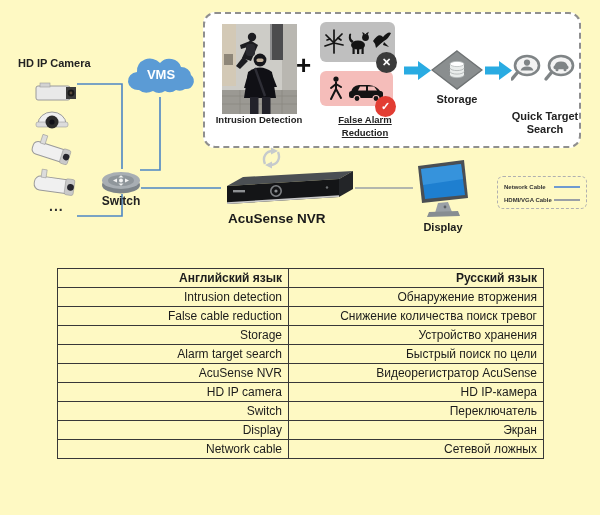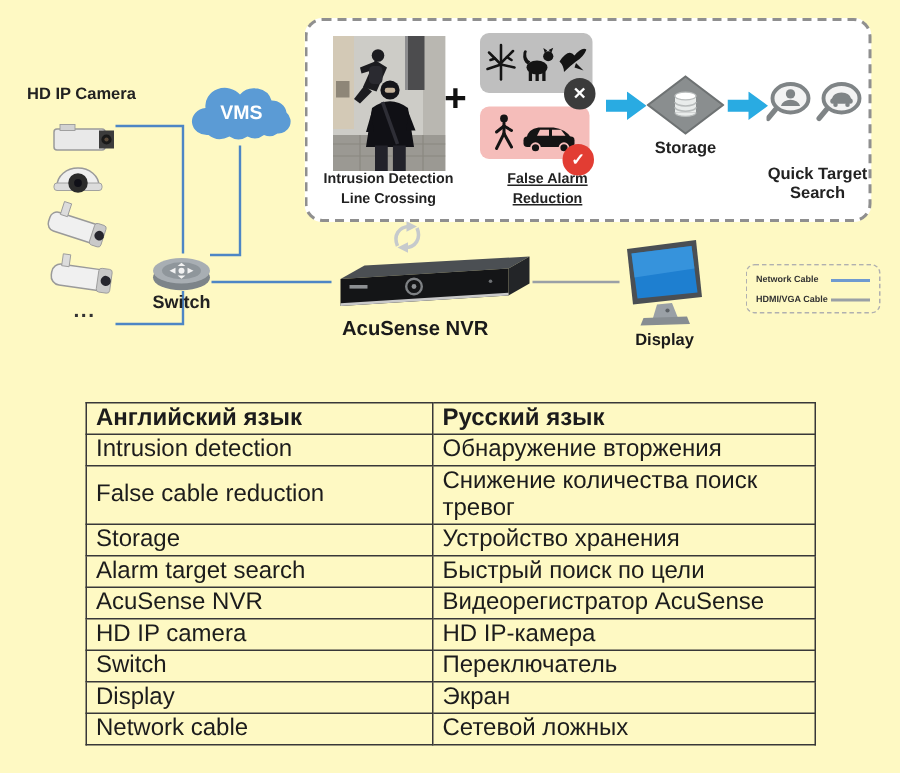--- a/index.html
+++ b/index.html
@@ -37,21 +37,21 @@
   .intrusion-cap { left:207px; top:114px; width:104px; }
   .false-cap { left:325px; top:114px; width:80px;text-decoration:underline; }
   .storage-cap { left:429px; top:93px; width:56px; }
   .qts-cap { left:503px; top:87px; width:84px;margin-top:23px; }
   .nvr-cap { left:228px; top:211px; font-size:13.5px; font-weight:700; }
   .display-cap { left:414px; top:221px; width:58px; text-align:center; font-size:11px; font-weight:700; }
 
   
   .xlate { position:absolute; left:57px; top:268px; width:487px; }
   table { width:100%; border-collapse:collapse; table-layout:fixed; }
-  th, td { border:1px solid #383838; font-size:16px; padding:1px 6px; height:19px; text-align:left; vertical-align:middle; color:#1c1c1c; }
+  th, td { border:1px solid #383838; font-size:12px; padding:1px 6px; height:19px; text-align:right; vertical-align:middle; color:#1c1c1c; }
   th { font-weight:700; }
   col.c1 { width:231px; }
 </style>
 </head>
 <body>
 
 <div class="page">
 
   <div class="diagram">
 
@@ -204,21 +204,20 @@
           <circle cx="49" cy="23.5" r="3" fill="#141414" stroke="#f5bdba" stroke-width="1.2"></circle>
         </g>
       </svg>
     </div>
     <div class="abs mark-circle check-circle">
         <span>✓</span>
       </div>
 
     <div class="abs cap cap9 intrusion-cap">
       <div>Intrusion Detection</div>
-      <div>Line Crossing</div>
     </div>
     <div class="abs cap cap9 false-cap">
       <div>False Alarm</div>
       <div>Reduction</div>
     </div>
 
     <svg class="abs" style="left:404px; top:61px;" width="27" height="19" viewBox="0 0 27 19">
       <polygon points="0,5.5 14,5.5 14,0 27,9.5 14,19 14,13.5 0,13.5" fill="#29abe2"></polygon>
     </svg>
 

